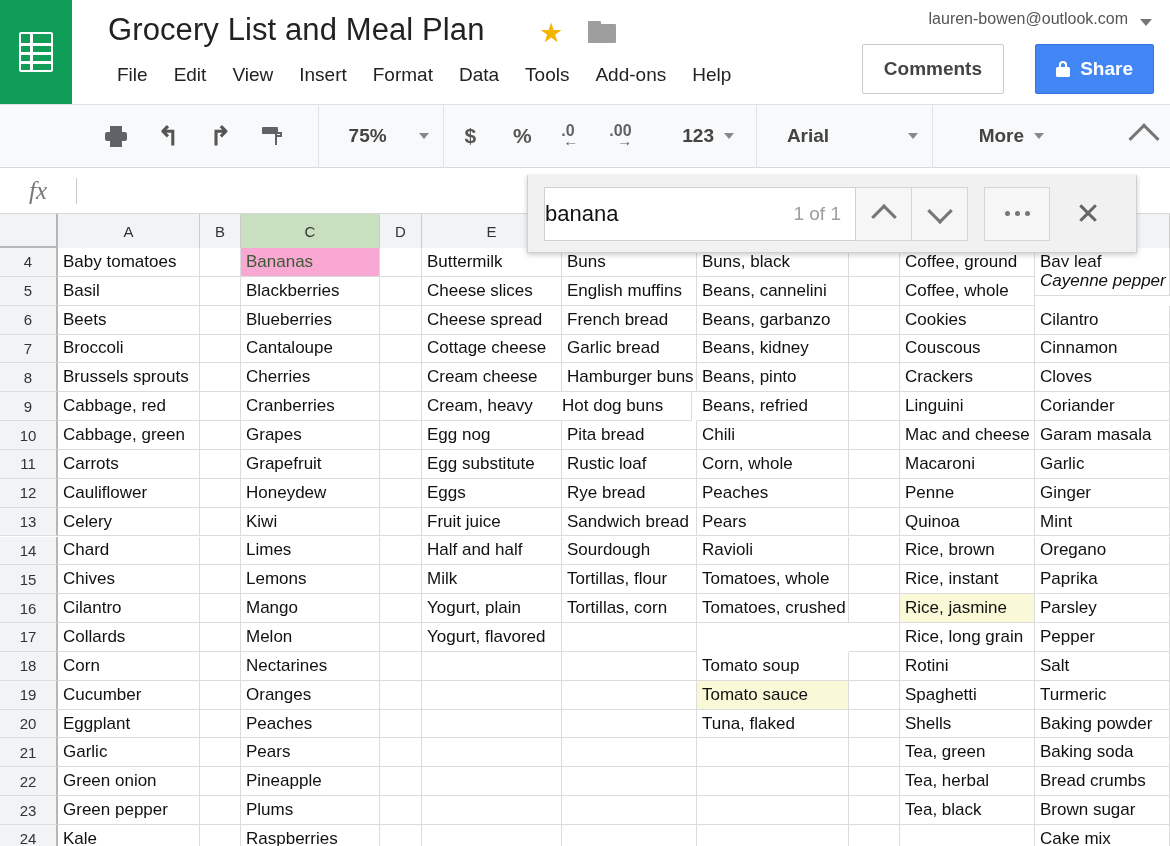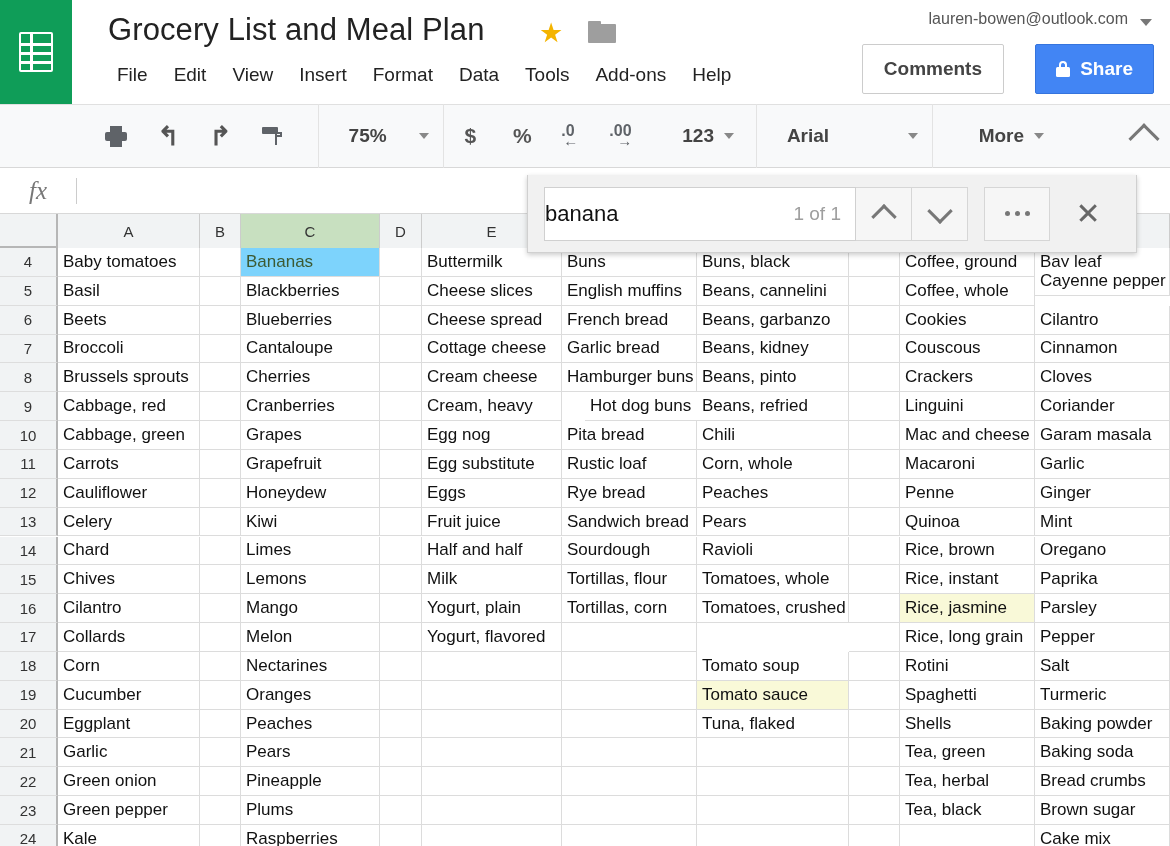--- a/index.html
+++ b/index.html
@@ -158,21 +158,21 @@
     border-right: 2px solid #b6b6b6; border-bottom: 1px solid #ddd;
     font-size: 15px; color: #333; display: flex; align-items: center; justify-content: center;
     cursor: pointer;
   }
   .cell {
     position: absolute; border-right: 1px solid #dcdcdc; border-bottom: 1px solid #dcdcdc;
     font-size: 17px; color: #111; display: flex; align-items: center;
     padding-left: 5px; white-space: nowrap; overflow: hidden; background: #fff;
     cursor: cell;
   }
-  .cell.hl-green { background: #7dd3fc; color: #3c5a33; }
+  .cell.hl-green { background: #f9a8d4; color: #3c5a33; }
   .cell.hl-yellow { background: #f9f9d8; }
 
   
   .find-dialog {
     position: absolute; left: 527px; top: 175px; width: 610px; height: 78px;
     background: #F1F1F1; border: 1px solid #d0d0d0; border-top: none;
     box-shadow: 0 2px 5px rgba(0,0,0,0.2); display: flex; align-items: center;
     padding: 0 16px; z-index: 30;
   }
   .find-input-wrap {
@@ -360,21 +360,21 @@
         <div class="row-head" style="top: 28.85px; height: 28.85px;">5</div>
         <div class="cell" style="left: 58px; width: 142px; top: 28.85px; height: 28.85px;">Basil</div>
         <div class="cell" style="left: 200px; width: 41px; top: 28.85px; height: 28.85px;"></div>
         <div class="cell" style="left: 241px; width: 139px; top: 28.85px; height: 28.85px;">Blackberries</div>
         <div class="cell" style="left: 380px; width: 42px; top: 28.85px; height: 28.85px;"></div>
         <div class="cell" style="left: 422px; width: 140px; top: 28.85px; height: 28.85px;">Cheese slices</div>
         <div class="cell" style="left: 562px; width: 135px; top: 28.85px; height: 28.85px;">English muffins</div>
         <div class="cell" style="left: 697px; width: 152px; top: 28.85px; height: 28.85px;">Beans, cannelini</div>
         <div class="cell" style="left: 849px; width: 51px; top: 28.85px; height: 28.85px;"></div>
         <div class="cell" style="left: 900px; width: 135px; top: 28.85px; height: 28.85px;">Coffee, whole</div>
-        <div class="cell" style="left: 1035px; width: 135px; top: 19px; height: 28.85px;">Cayenne pepper</div>
+        <div class="cell" style="left: 1035px; width: 135px; top: 19px; height: 28.85px; font-style: italic;">Cayenne pepper</div>
         <div class="row-head" style="top: 57.7px; height: 28.85px;">6</div>
         <div class="cell" style="left: 58px; width: 142px; top: 57.7px; height: 28.85px;">Beets</div>
         <div class="cell" style="left: 200px; width: 41px; top: 57.7px; height: 28.85px;"></div>
         <div class="cell" style="left: 241px; width: 139px; top: 57.7px; height: 28.85px;">Blueberries</div>
         <div class="cell" style="left: 380px; width: 42px; top: 57.7px; height: 28.85px;"></div>
         <div class="cell" style="left: 422px; width: 140px; top: 57.7px; height: 28.85px;">Cheese spread</div>
         <div class="cell" style="left: 562px; width: 135px; top: 57.7px; height: 28.85px;">French bread</div>
         <div class="cell" style="left: 697px; width: 152px; top: 57.7px; height: 28.85px;">Beans, garbanzo</div>
         <div class="cell" style="left: 849px; width: 51px; top: 57.7px; height: 28.85px;"></div>
         <div class="cell" style="left: 900px; width: 135px; top: 57.7px; height: 28.85px;">Cookies</div>
@@ -400,21 +400,21 @@
         <div class="cell" style="left: 697px; width: 152px; top: 115.4px; height: 28.85px;">Beans, pinto</div>
         <div class="cell" style="left: 849px; width: 51px; top: 115.4px; height: 28.85px;"></div>
         <div class="cell" style="left: 900px; width: 135px; top: 115.4px; height: 28.85px;">Crackers</div>
         <div class="cell" style="left: 1035px; width: 135px; top: 115.4px; height: 28.85px;">Cloves</div>
         <div class="row-head" style="top: 144.25px; height: 28.85px;">9</div>
         <div class="cell" style="left: 58px; width: 142px; top: 144.25px; height: 28.85px;">Cabbage, red</div>
         <div class="cell" style="left: 200px; width: 41px; top: 144.25px; height: 28.85px;"></div>
         <div class="cell" style="left: 241px; width: 139px; top: 144.25px; height: 28.85px;">Cranberries</div>
         <div class="cell" style="left: 380px; width: 42px; top: 144.25px; height: 28.85px;"></div>
         <div class="cell" style="left: 422px; width: 140px; top: 144.25px; height: 28.85px;">Cream, heavy</div>
-        <div class="cell" style="left: 585px; width: 135px; top: 144.25px; height: 28.85px;">Hot dog buns</div>
+        <div class="cell" style="left: 557px; width: 135px; top: 144.25px; height: 28.85px;">Hot dog buns</div>
         <div class="cell" style="left: 697px; width: 152px; top: 144.25px; height: 28.85px;">Beans, refried</div>
         <div class="cell" style="left: 849px; width: 51px; top: 144.25px; height: 28.85px;"></div>
         <div class="cell" style="left: 900px; width: 135px; top: 144.25px; height: 28.85px;">Linguini</div>
         <div class="cell" style="left: 1035px; width: 135px; top: 144.25px; height: 28.85px;">Coriander</div>
         <div class="row-head" style="top: 173.1px; height: 28.85px;">10</div>
         <div class="cell" style="left: 58px; width: 142px; top: 173.1px; height: 28.85px;">Cabbage, green</div>
         <div class="cell" style="left: 200px; width: 41px; top: 173.1px; height: 28.85px;"></div>
         <div class="cell" style="left: 241px; width: 139px; top: 173.1px; height: 28.85px;">Grapes</div>
         <div class="cell" style="left: 380px; width: 42px; top: 173.1px; height: 28.85px;"></div>
         <div class="cell" style="left: 422px; width: 140px; top: 173.1px; height: 28.85px;">Egg nog</div>

